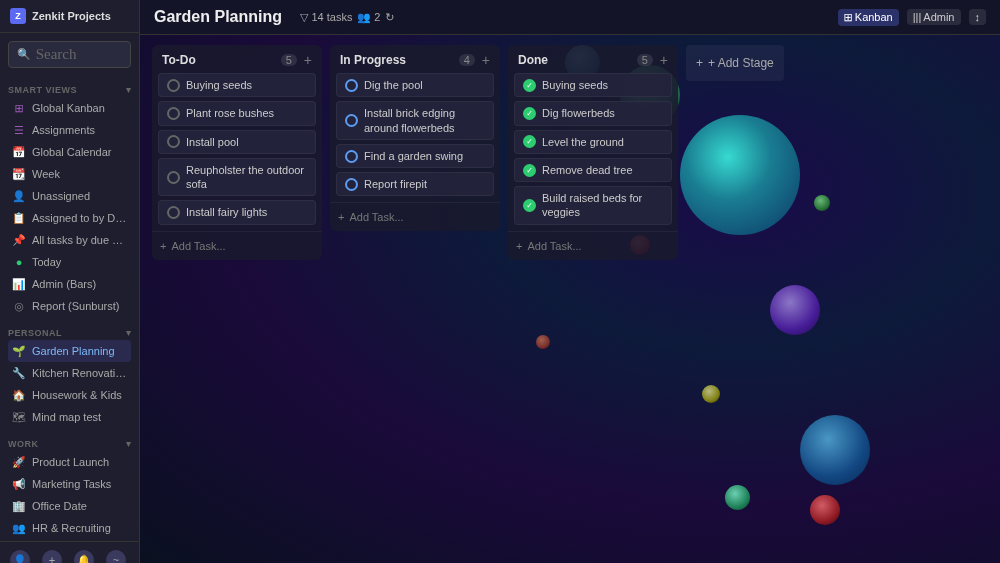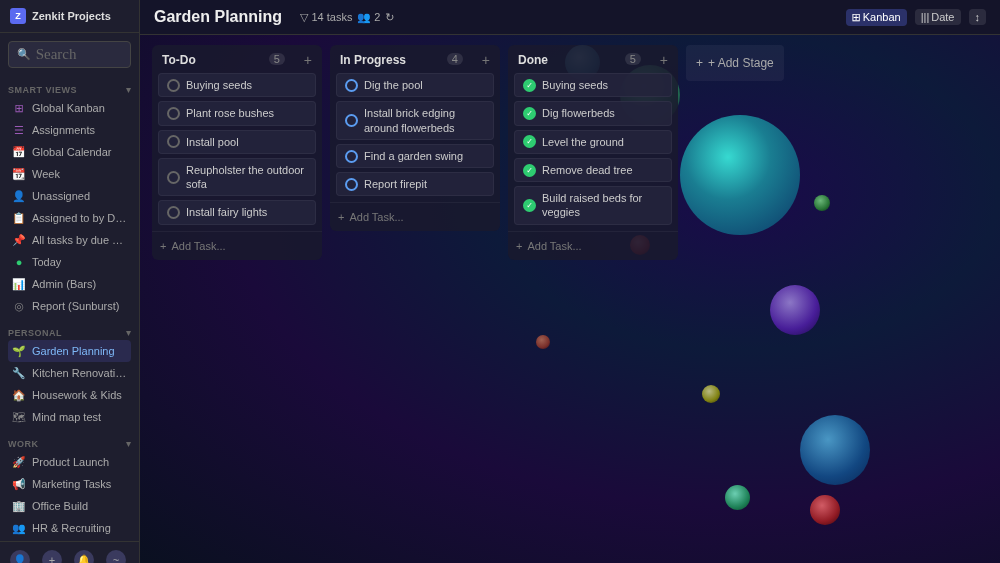--- a/index.html
+++ b/index.html
@@ -208,23 +208,23 @@
       min-width: 170px;
       background: rgba(25,25,45,0.88);
       border-radius: 6px;
       display: flex;
       flex-direction: column;
       max-height: 520px;
     }
 
     .column-header {
       display: flex;
-      align-items: flex-start;
+      align-items: center;
       padding: 8px 10px 6px 10px;
-      gap: 19px;
+      gap: 7px;
     }
     .column-title {
       font-size: 12px;
       font-weight: 600;
       color: #ddd;
       flex: 1;
     }
     .column-count {
       font-size: 11px;
       color: #888;
@@ -410,21 +410,21 @@
     <div class="sidebar-item">
       <div class="sidebar-item-icon" style="color:#e67e22;">🚀</div>
       <span class="sidebar-item-text">Product Launch</span>
     </div>
     <div class="sidebar-item">
       <div class="sidebar-item-icon" style="color:#888;">📢</div>
       <span class="sidebar-item-text">Marketing Tasks</span>
     </div>
     <div class="sidebar-item">
       <div class="sidebar-item-icon" style="color:#888;">🏢</div>
-      <span class="sidebar-item-text">Office Build</span>
+      <span class="sidebar-item-text">Office Date</span>
     </div>
     <div class="sidebar-item">
       <div class="sidebar-item-icon" style="color:#888;">👥</div>
       <span class="sidebar-item-text">HR &amp; Recruiting</span>
     </div>
   </div>
 
   <div style="flex:1;"></div>
 
   <div class="sidebar-footer">
@@ -452,21 +452,21 @@
         <span>↻</span>
       </div>
     </div>
     <div class="header-right">
       <div class="view-toggle active">
         <span>⊞</span>
         <span>Kanban</span>
       </div>
       <div class="view-toggle">
         <span>|||</span>
-        <span>Date</span>
+        <span>Admin</span>
       </div>
       <div class="view-toggle">
         <span>↕</span>
       </div>
     </div>
   </div>
 
   <div id="board-area">
 
     <div class="board-background">

